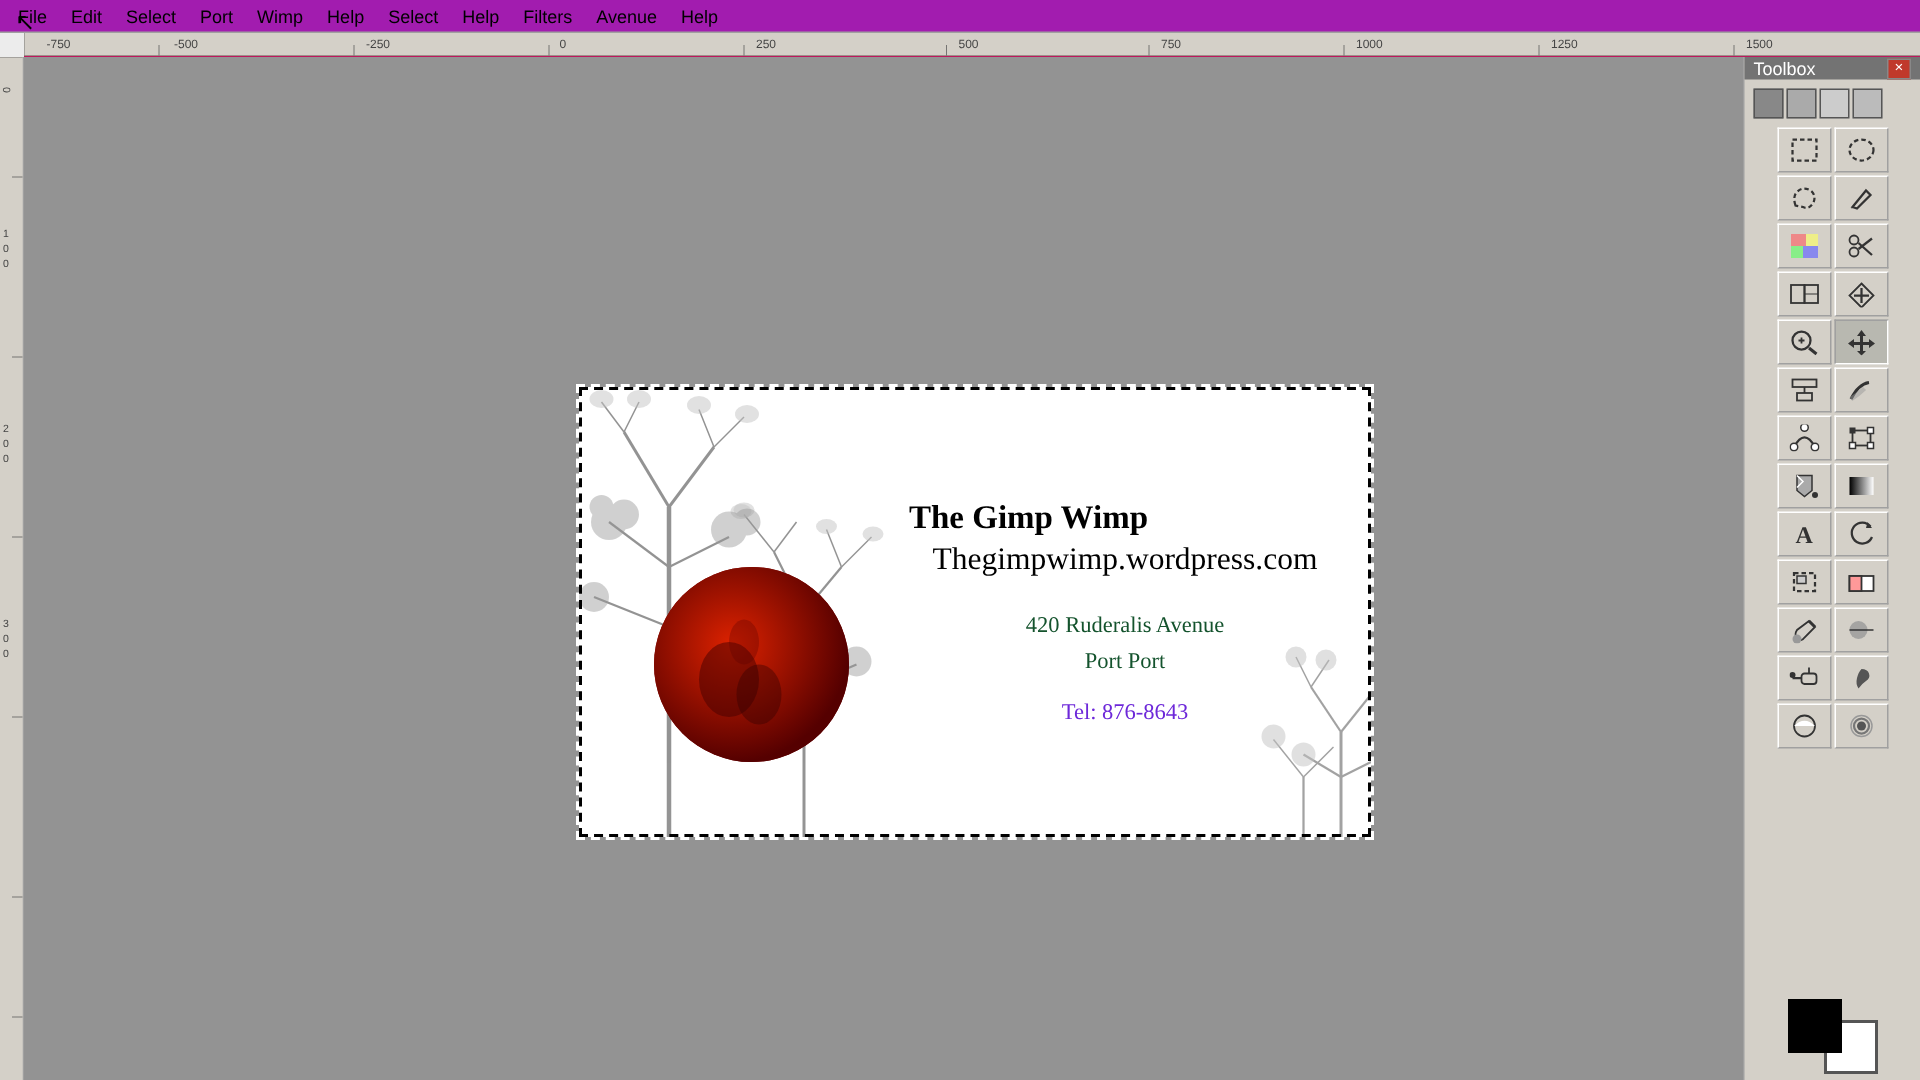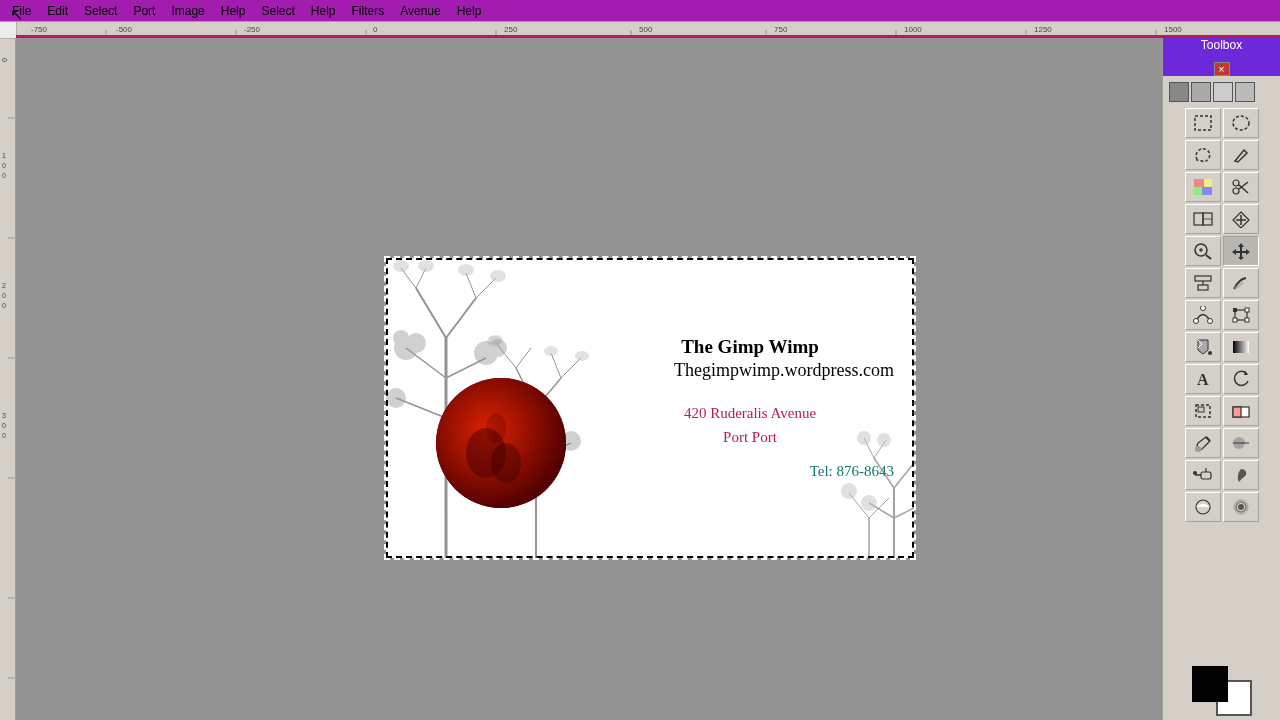--- a/index.html
+++ b/index.html
@@ -32,21 +32,21 @@
     }
 
     
     #ruler-top {
       position: absolute;
       top: 22px;
       left: 16px;
       right: 0;
       height: 16px;
       background: #15803d;
-      border-bottom: 3px solid #be185d;
+      border-bottom: 1px solid #be185d;
       overflow: hidden;
     }
     #ruler-left {
       position: absolute;
       top: 38px;
       left: 0;
       width: 16px;
       bottom: 0;
       background: #d4d0c8;
       border-right: 1px solid #a0a0a0;
@@ -123,70 +123,69 @@
       top: 0;
       right: 0;
       bottom: 0;
       display: flex;
       flex-direction: column;
       justify-content: center;
       padding: 10px 20px;
     }
 
     .card-name {
-      font-size: 19px;
+      font-size: 22px;
       font-weight: bold;
       font-family: Georgia, serif;
       color: #000;
-      text-align: center;
+      text-align: left;
       margin-bottom: 2px;
     }
     .card-website {
-      font-size: 18px;
+      font-size: 21px;
       font-family: Georgia, serif;
       color: #000;
-      text-align: right;
+      text-align: center;
       margin-bottom: 20px;
     }
     .card-address {
       font-size: 15px;
       font-family: Georgia, serif;
-      color: #be185d;
+      color: #14532d;
       text-align: center;
       line-height: 1.6;
     }
     .card-tel {
       font-size: 15px;
       font-family: Georgia, serif;
-      color: #0f766e;
-      text-align: right;
+      color: #6d28d9;
+      text-align: center;
       margin-top: 14px;
     }
 
     
     #toolbox {
       position: absolute;
       top: 38px;
       right: 0;
       width: 118px;
       bottom: 0;
       background: #d4d0c8;
       border-left: 1px solid #a0a0a0;
     }
 
     #toolbox-title {
-      height: 38px;
-      background: #6d28d9;
+      height: 15px;
+      background: #737373;
       color: #fff;
       font-size: 12px;
       display: flex;
       align-items: center;
       justify-content: space-between;
       padding: 0 6px;
-      flex-direction: column;
     }
 
     #toolbox-close {
       width: 16px;
       height: 14px;
       background: #c0392b;
       border: 1px solid #888;
       color: #fff;
       font-size: 10px;
       display: flex;
@@ -284,21 +283,21 @@
     }
   </style>
 </head>
 <body>
 
 <div id="menubar">
   <div class="menu-item">File</div>
   <div class="menu-item">Edit</div>
   <div class="menu-item">Select</div>
   <div class="menu-item">Port</div>
-  <div class="menu-item">Image</div>
+  <div class="menu-item">Wimp</div>
   <div class="menu-item">Help</div>
   <div class="menu-item">Select</div>
   <div class="menu-item">Help</div>
   <div class="menu-item">Filters</div>
   <div class="menu-item">Avenue</div>
   <div class="menu-item">Help</div>
 </div>
 
 <div id="ruler-top">
   <svg width="100%" height="16">

